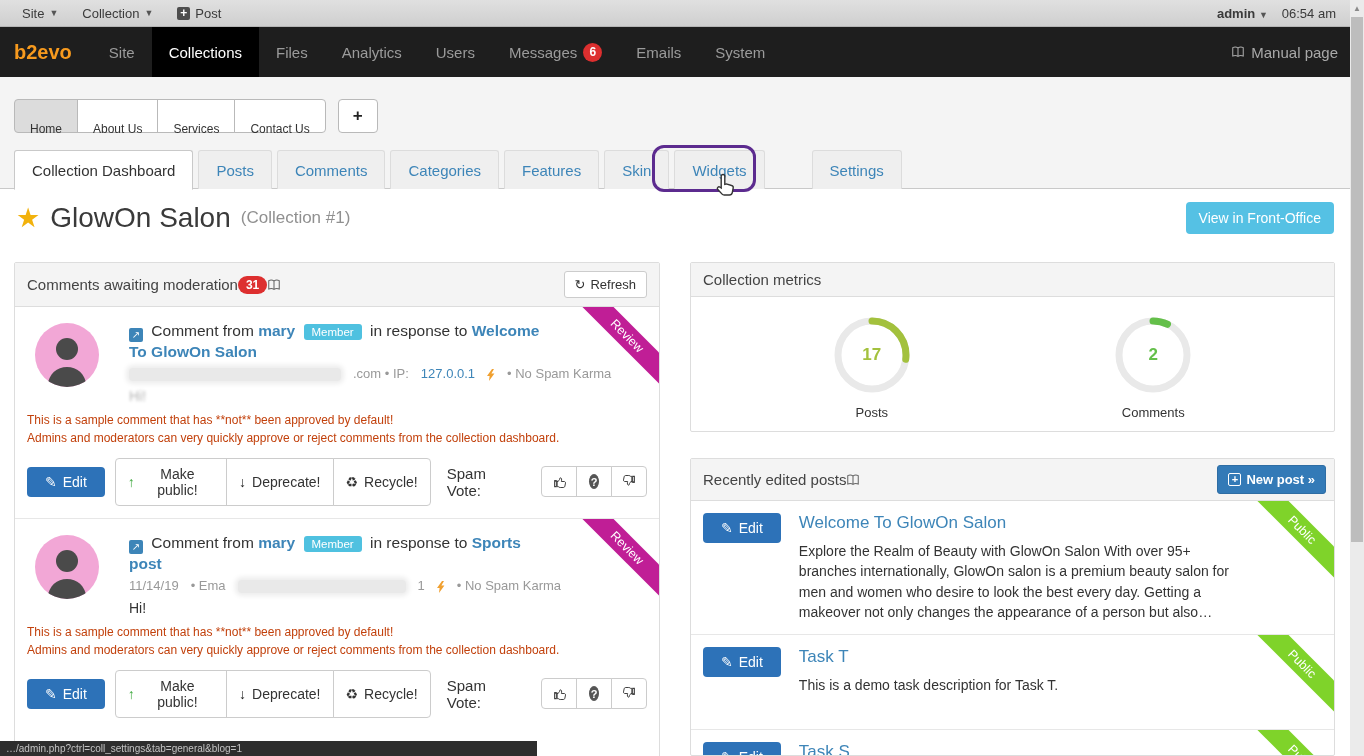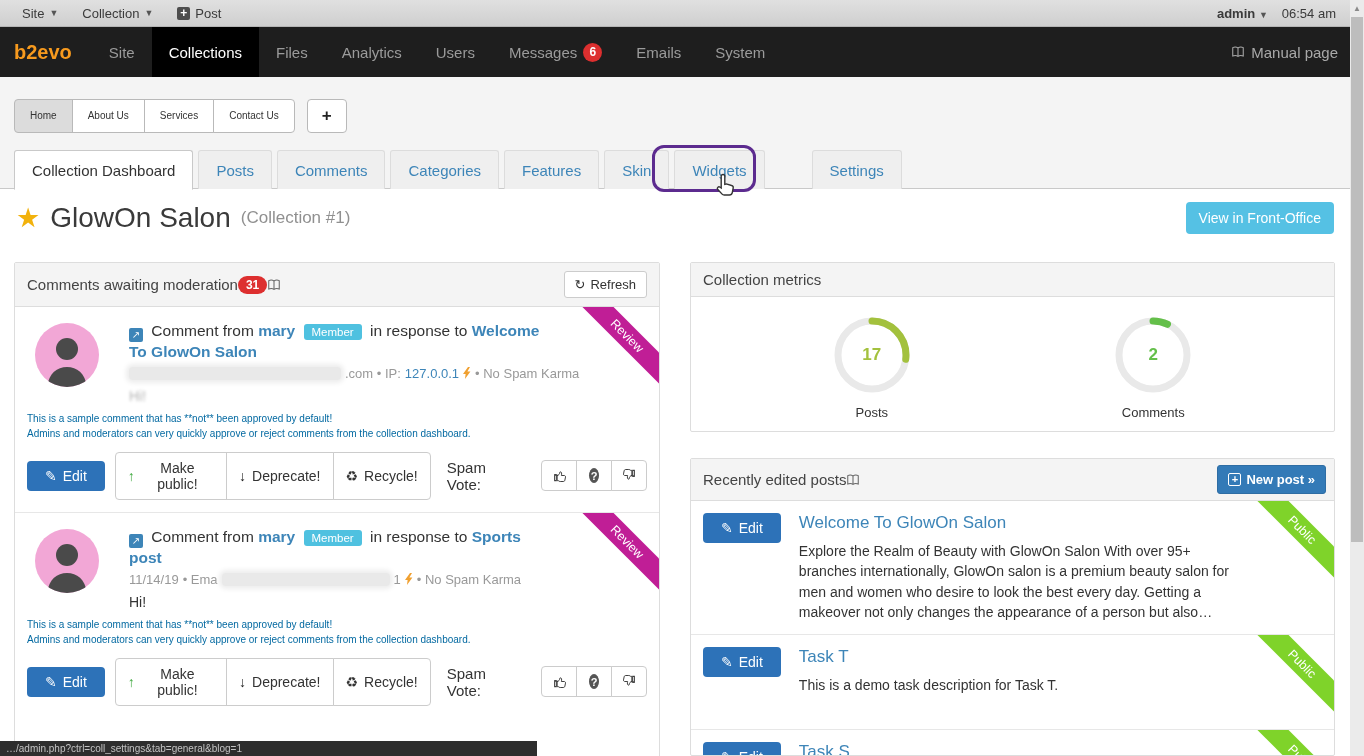--- a/index.html
+++ b/index.html
@@ -25,22 +25,22 @@
   .nav-item { display:flex; align-items:center; gap:6px; padding:0 17px; color:#9b9b9b; font-size:15px; cursor:pointer; }
   .nav-item.active { background:#000; color:#fff; }
   .msg-badge { background:#dd2f2f; color:#fff; font-size:12px; font-weight:bold;
     min-width:19px; height:19px; border-radius:50%; display:inline-flex; align-items:center; justify-content:center; padding:0 5px; }
   .nav-right { margin-left:auto; display:flex; align-items:center; gap:6px; color:#a9a9a9; font-size:15px; padding-right:26px; cursor:pointer; }
 
   
   .tabs-band { position:absolute; top:77px; left:0; width:100%; height:112px; background:#f4f4f4; border-bottom:1px solid #c9c9c9; }
 
   .coll-tabs { position:absolute; top:99px; left:14px; display:flex; align-items:center; }
-  .coll-tab { height:34px; line-height:32px; padding:0 15px; background:#fff; border:1px solid #b9b9b9;
-    font-size:10px; color:#333; margin-left:-1px; cursor:pointer; }
+  .coll-tab { height:34px; line-height:32px; padding:13px 15px; background:#fff; border:1px solid #b9b9b9;
+    font-size:12px; color:#333; margin-left:-1px; cursor:pointer; }
   .coll-tab:first-child { border-radius:4px 0 0 4px; margin-left:0; }
   .coll-tab.last { border-radius:0 4px 4px 0; }
   .coll-tab.active { background:#dcdcdc; }
   .add-tab { height:34px; width:40px; margin-left:12px; background:#fff; border:1px solid #b9b9b9; border-radius:4px;
     font-size:17px; font-weight:bold; color:#222; text-align:center; line-height:32px; cursor:pointer; }
 
   .sub-tabs { position:absolute; top:150px; left:14px; display:flex; align-items:flex-end; z-index:2; }
   .sub-tab { height:39px; line-height:39px; padding:0 17px; margin-right:5px; background:#efefef;
     border:1px solid #dcdcdc; border-bottom:none; border-radius:3px 3px 0 0;
     font-size:15px; color:#3d85b8; cursor:pointer; }
@@ -76,27 +76,27 @@
   .ribbon.review { background:#c01e96; }
   .ribbon.public { background:#7fd32a; }
 
   .avatar { float:left; width:64px; height:64px; border-radius:50%; margin:6px 30px 6px 8px; overflow:hidden; }
   .av-pink { background:#f2a7d6; }
   .ctitle { font-size:15.5px; color:#333; line-height:1.35; margin-right:95px; padding-top:4px; }
   .link { color:#3d85b8; font-weight:bold; cursor:pointer; text-decoration:none; }
   .perm-ic { display:inline-flex; width:14px; height:14px; background:#3d85b8; border-radius:2px;
     color:#fff; font-size:10px; align-items:center; justify-content:center; margin-right:4px; vertical-align:-2px; cursor:pointer; }
   .member-badge { background:#4fc1e0; color:#fff; font-size:11.5px; border-radius:3px; padding:2px 8px; margin:0 4px; }
-  .cmeta { font-size:13px; color:#999; margin-top:3px; display:flex; align-items:center; gap:4px; flex-wrap:wrap; }
+  .cmeta { font-size:13px; color:#999; margin-top:3px; display:flex; align-items:flex-end; gap:12px; flex-wrap:wrap; }
   .blurblock { display:inline-block; height:13px; border-radius:4px; background:#e9e9e9;
     box-shadow:0 0 5px 3px #ededed; vertical-align:middle; }
   .ip { color:#3d85b8; }
   .greeting { font-size:14px; color:#333; margin-top:7px; }
   .greeting.blurred { color:#b5b5b5; filter:blur(1.5px); }
-  .cbody { font-size:10px; color:#0369a1; line-height:1.5; margin-top:7px; }
+  .cbody { font-size:12px; color:#c2410c; line-height:1.5; margin-top:7px; }
   .cactions { clear:both; display:flex; align-items:center; padding-top:11px; }
   .btn-edit { background:#2d72b8; color:#fff; border:none; border-radius:4px; font-size:14px;
     padding:7px 18px; cursor:pointer; display:inline-flex; align-items:center; gap:6px; }
   .btn-group { display:inline-flex; margin-left:10px; }
   .btn-group .gbtn { background:#fff; border:1px solid #ccc; font-size:14px; color:#333;
     padding:7px 12px; margin-left:-1px; cursor:pointer; display:inline-flex; align-items:center; gap:6px; }
   .btn-group .gbtn:first-child { border-radius:4px 0 0 4px; margin-left:0; }
   .btn-group .gbtn:last-child { border-radius:0 4px 4px 0; }
   .arr-up { color:#3da83d; font-weight:bold; }
   .arr-down { color:#222; font-weight:bold; }

